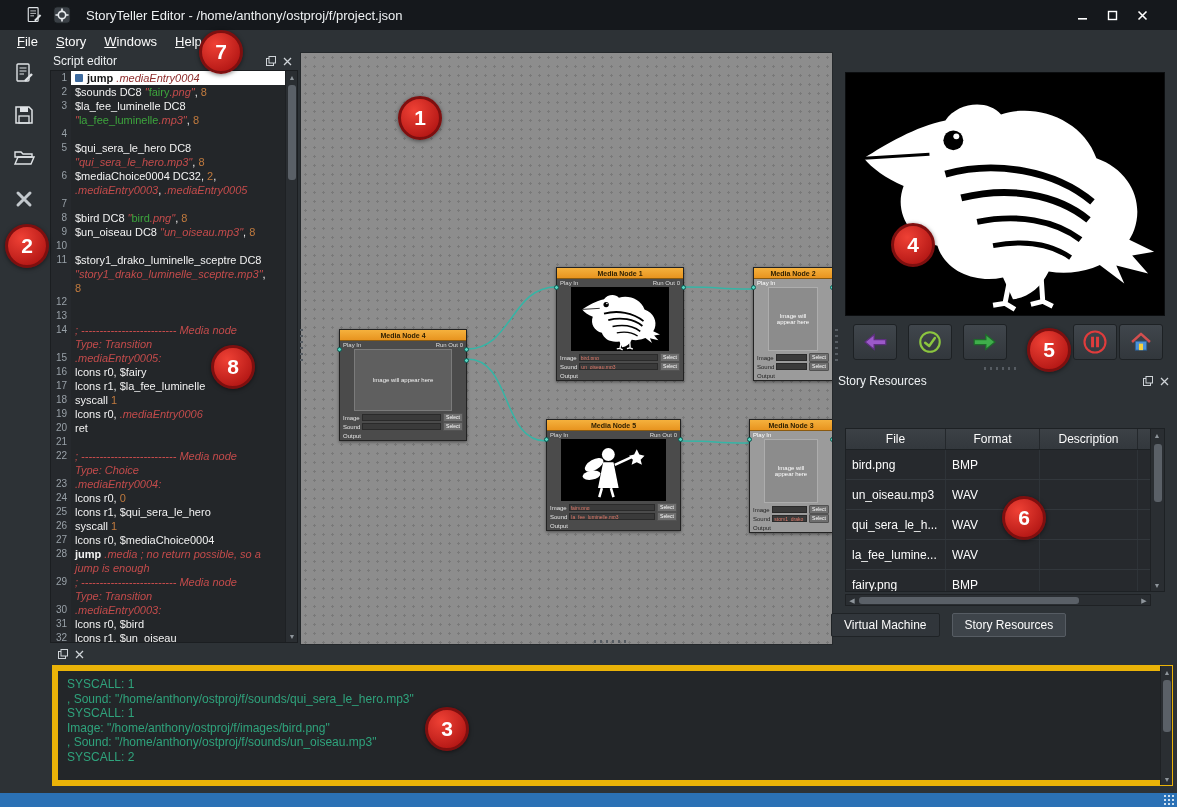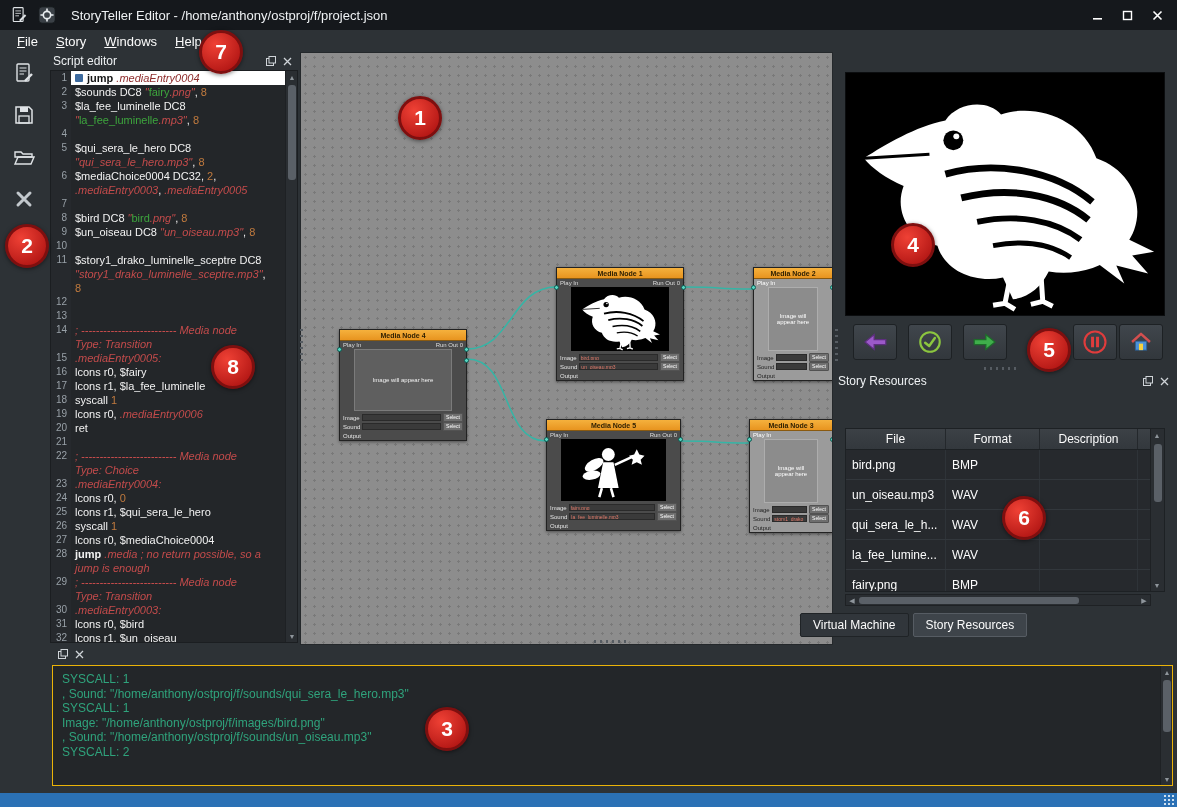--- a/index.html
+++ b/index.html
@@ -1,20 +1,20 @@
 <!DOCTYPE html>
 <html><head>
 <meta charset="utf-8">
 <style>
   *{margin:0;padding:0;box-sizing:border-box}
   html,body{width:1177px;height:807px;background:#101316;font-family:"Liberation Sans",sans-serif}
   .window{position:relative;width:1177px;height:807px;background:#2d3236;color:#fcfcfc;overflow:hidden}
 
   
-  .titlebar{position:absolute;left:0;top:0;width:1177px;height:30px;background:#15181c;display:flex;align-items:center;padding:0 5px}
+  .titlebar{position:absolute;left:0;top:0;width:1177px;height:30px;background:#15181c;display:flex;align-items:center;padding:0 20px}
   .tb-icon{width:22px;height:22px;margin:0 3px;display:flex;align-items:center;justify-content:center}
   .tb-title{margin-left:10px;font-size:13px;color:#eef1f3}
   .tb-spacer{flex:1}
   .tb-btn{width:30px;height:24px;display:flex;align-items:center;justify-content:center}
 
   
   .menubar{position:absolute;left:0;top:30px;width:1177px;height:22px;display:flex;align-items:center;padding-left:8px}
   .menu-item{display:inline-block;padding:2px 9px;font-size:13px;color:#fcfcfc}
   .menu-item::first-letter{text-decoration:underline}
 
@@ -82,27 +82,27 @@
   .thead{display:flex;height:21px;background:linear-gradient(#3c4146,#33383d);border-bottom:1px solid #1d2124}
   .thcell{font-size:12px;display:flex;align-items:center;justify-content:center;border-right:1px solid #24282c;color:#fcfcfc}
   .trow{display:flex;height:30px;border-bottom:1px solid #32373c}
   .tcell{font-size:12px;display:flex;align-items:center;padding-left:6px;border-right:1px solid #2e3338;overflow:hidden;white-space:nowrap}
   .c0{width:100px}.c1{width:94px}.c2{width:98px}
   .tbl-vscroll{position:absolute;right:0;top:0;bottom:0;width:14px;background:#2a2e32;border-left:1px solid #1e2124}
   .hscroll{position:absolute;left:12px;top:222px;width:306px;height:12px;background:#2a2e32;border:1px solid #1e2124}
   .hthumb{position:absolute;top:2px;left:13px;width:220px;height:7px;background:#5a6067;border-radius:3px}
   .harrow{position:absolute;top:0;width:12px;height:11px;color:#8e959b;font-size:7px;display:flex;align-items:center;justify-content:center}
 
-  .tabbar{position:absolute;left:800px;top:613px;display:flex;gap:4px}
+  .tabbar{position:absolute;left:831px;top:613px;display:flex;gap:12px}
   .tab{padding:4px 12px;font-size:12px;color:#fcfcfc;background:#31363b;border:1px solid #1f2326;border-radius:2px}
   .tab.active{background:#3e444a;border-color:#565c63}
 
   
   .logs-dock{position:absolute;left:48px;top:645px;width:1129px;height:145px}
-  .logs-content{position:absolute;left:4px;top:20px;right:4px;bottom:4px;background:#232629;border:1px solid #eab308;padding:6px 9px;font-size:12px;line-height:14.5px;color:#2fa37c;white-space:pre;overflow:hidden}
+  .logs-content{position:absolute;left:4px;top:20px;right:4px;bottom:4px;background:#232629;border:6px solid #eab308;padding:6px 9px;font-size:12px;line-height:14.5px;color:#2fa37c;white-space:pre;overflow:hidden}
   .logs-vscroll{position:absolute;right:5px;top:21px;bottom:5px;width:12px;background:#2a2e32;border-left:1px solid #1e2124}
 
   
   .statusbar{position:absolute;left:0;top:793px;width:1177px;height:14px;background:#2b71b5}
   .grip{position:absolute;right:3px;bottom:2px;width:11px;height:11px;background-image:radial-gradient(circle,#cfe0f0 1px,transparent 1.2px);background-size:4px 4px}
 
   
   .dots-v{position:absolute;width:5px;height:38px;background-image:radial-gradient(circle,#565c62 1.2px,transparent 1.4px);background-size:5px 6px;z-index:3}
   .dots-h{position:absolute;width:38px;height:5px;background-image:radial-gradient(circle,#565c62 1.2px,transparent 1.4px);background-size:6px 5px;z-index:3}
 

